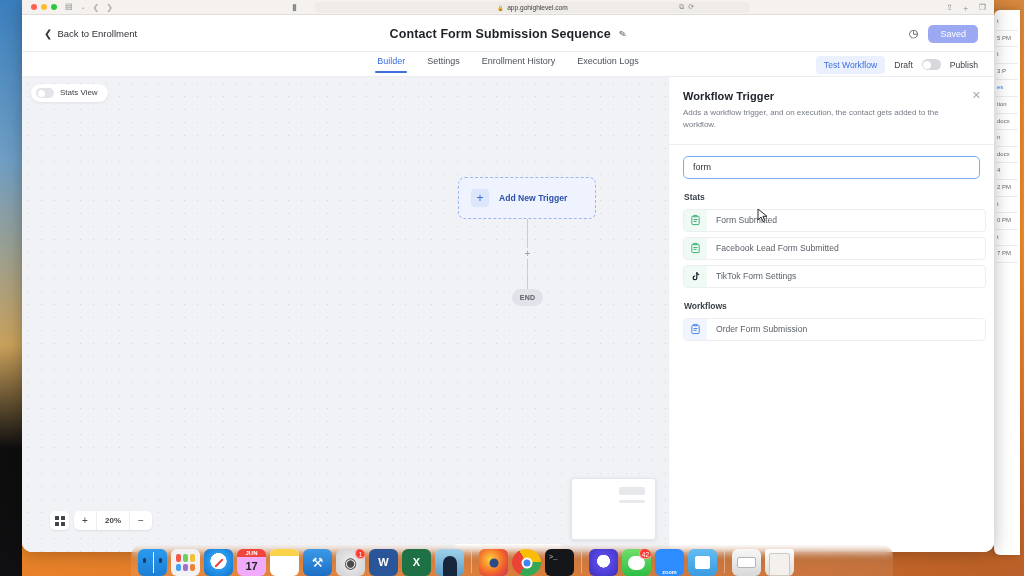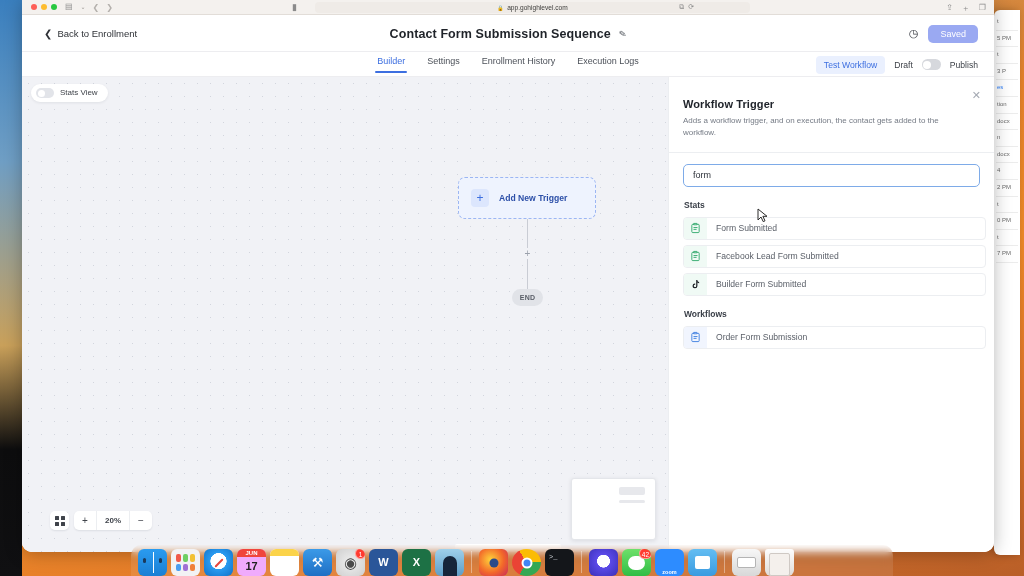--- a/index.html
+++ b/index.html
@@ -206,21 +206,21 @@
     border: 1px solid #e4e6ea; border-radius: 3px;
     box-shadow: 0 1px 4px rgba(16,24,40,.10);
   }
   .mm-box { position:absolute; background: #e7e8ec; border-radius: 2px; }
   .mm-1 { right: 10px; top: 8px; width: 26px; height: 8px; }
   .mm-2 { right: 10px; top: 21px; width: 26px; height: 3px; }
 
   
   .panel { position: relative; width: 326px; height: 475px; background: #fff; border-left: 1px solid #eceef1; }
   .panel-head { padding: 13px 18px 12px 14px; border-bottom: 1px solid #eceef1; position: relative; }
-  .panel-title { font-size: 11px; font-weight: 700; color: #20242b; letter-spacing: .1px; margin-top: 8px; }
+  .panel-title { font-size: 11px; font-weight: 700; color: #20242b; letter-spacing: .1px; }
   .panel-sub { font-size: 8px; color: #757b85; line-height: 1.55; margin-top: 5px; width: 272px; }
   .panel-close { position: absolute; right: 13px; top: 13px; font-size: 11px; color: #a4a9b2; cursor: pointer; line-height: 1; }
 
   .panel-body { padding: 11px 8px 0 14px; height: 405px; overflow: hidden; }
   .search-input {
     width: 297px; height: 23px;
     border: 1px solid #7eabe8; border-radius: 5px;
     font-size: 9px; color: #2d3139; padding: 0 9px;
     outline: none; background: #fff;
     font-family: "Liberation Sans", sans-serif;
@@ -437,21 +437,21 @@
                 </span>
                 <span class="opt-lbl">Facebook Lead Form Submitted</span>
               </div>
 
               <div class="opt">
                 <span class="opt-icon green">
                   <svg width="11" height="12" viewBox="0 0 24 24" fill="#1f2329">
                     <path d="M16.2 3h-2.7v13.1a2.6 2.6 0 1 1-2.2-2.57v-2.72a5.3 5.3 0 1 0 4.9 5.29V8.9a6.3 6.3 0 0 0 3.7 1.2V7.4a3.6 3.6 0 0 1-3.7-3.6z"></path>
                   </svg>
                 </span>
-                <span class="opt-lbl">Builder Form Submitted</span>
+                <span class="opt-lbl">TikTok Form Settings</span>
               </div>
 
             </div>
 
             <div class="group-title">Workflows</div>
             <div class="opt-list">
               <div class="opt">
                 <span class="opt-icon blue">
                   <svg width="11" height="12" viewBox="0 0 24 24" fill="none" stroke="#3d7fe0" stroke-width="2" stroke-linecap="round" stroke-linejoin="round">
                     <path d="M9 2h6v3H9z"></path>

